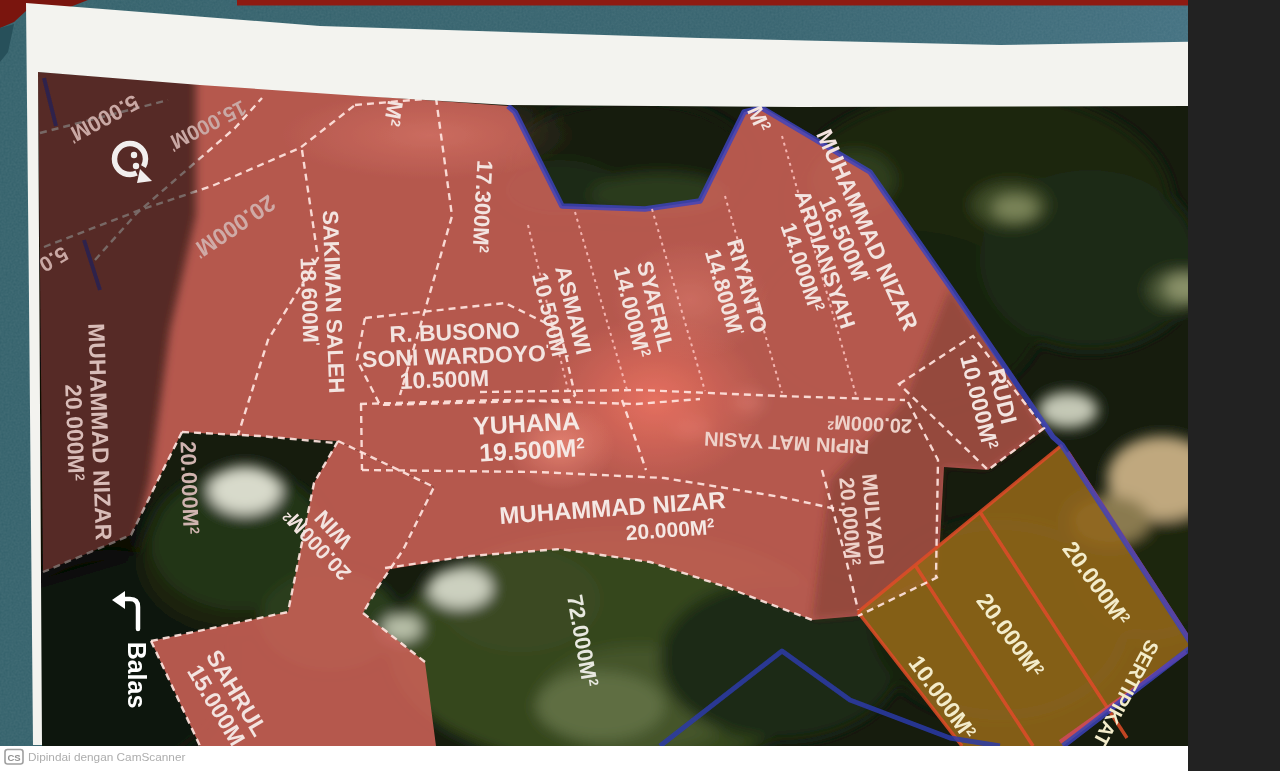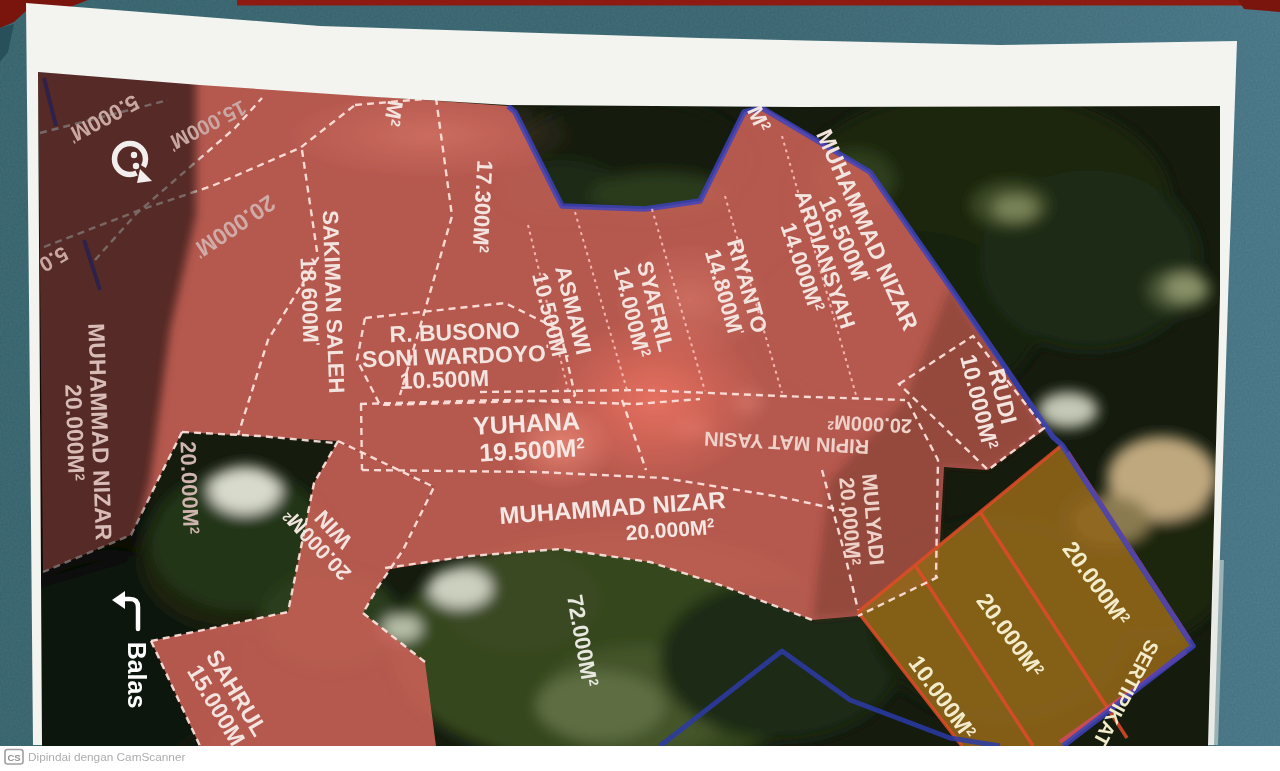--- a/index.html
+++ b/index.html
@@ -1,16 +1,16 @@
 <!DOCTYPE html>
 <html><head>
 <meta charset="utf-8">
 <style>
 html,body{margin:0;padding:0;background:#222;}
-#stage{position:relative;width:1280px;height:771px;overflow:hidden;font-family:"Liberation Sans",sans-serif;}
+#stage{position:relative;width:1188px;height:771px;overflow:hidden;font-family:"Liberation Sans",sans-serif;}
 svg{display:block;}
 </style>
 </head>
 <body>
 <div id="stage">
 <svg width="1280" height="771" viewBox="0 0 1280 771">
 <defs>
   <filter id="blur7" x="-20%" y="-20%" width="140%" height="140%">
           <feGaussianBlur stdDeviation="7"></feGaussianBlur>
         </filter>

